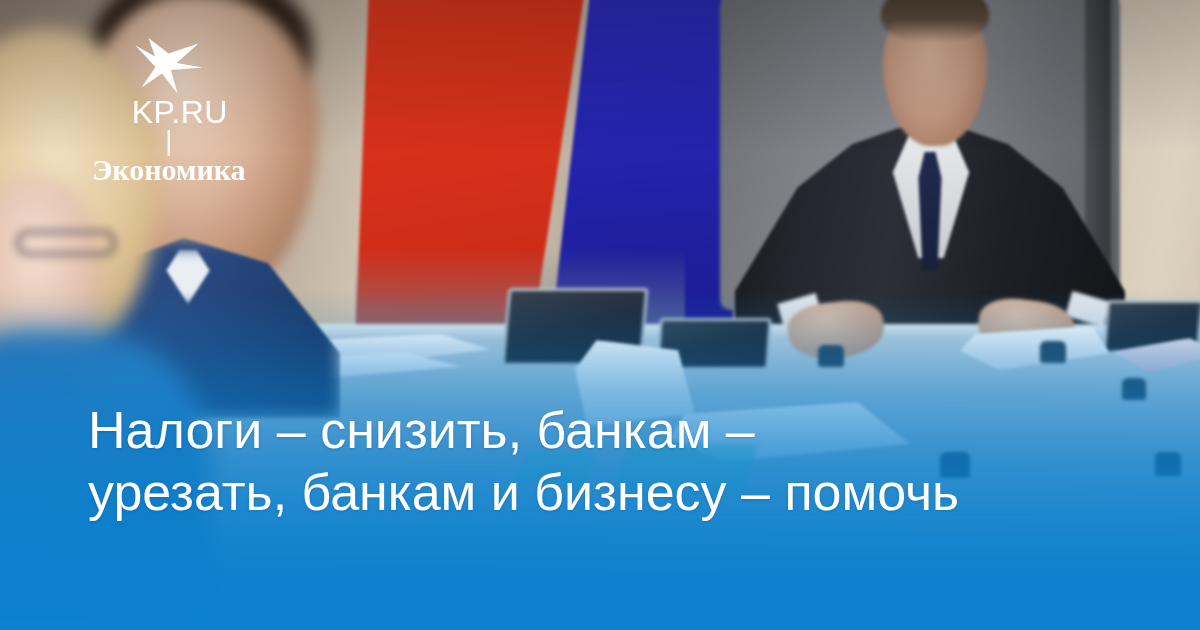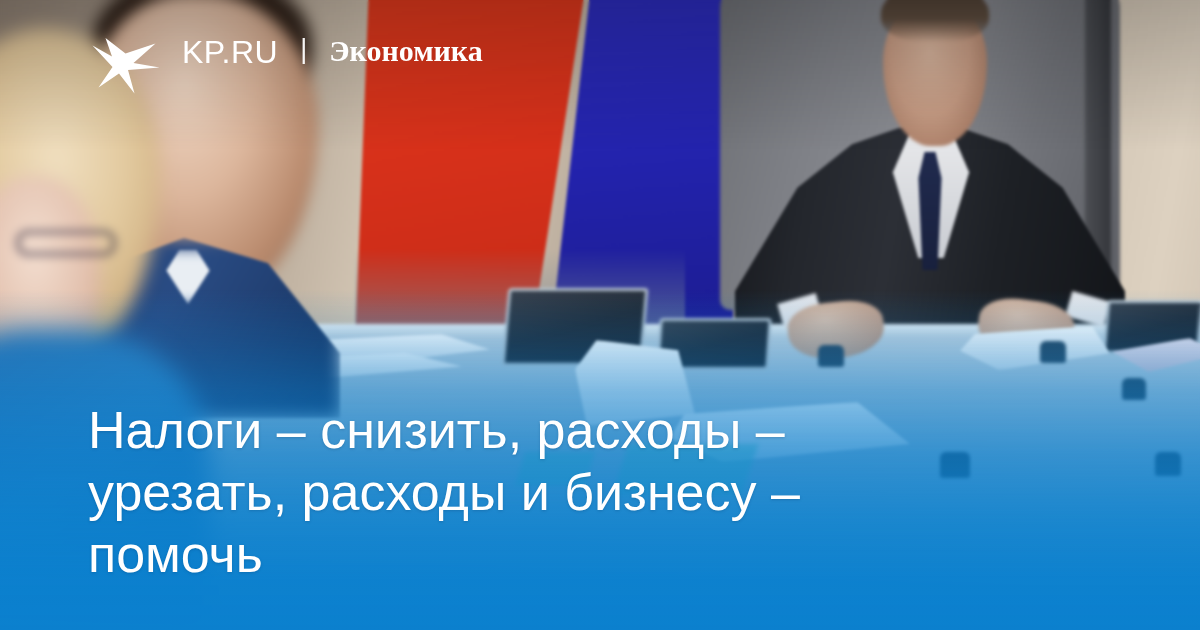--- a/index.html
+++ b/index.html
@@ -240,22 +240,23 @@
   }
   .top-shade{
     position:absolute;left:0;right:0;top:0;height:150px;
     background:linear-gradient(to bottom,rgba(0,0,0,.22),rgba(0,0,0,0));
     pointer-events:none;
   }
 
   
   .brandbar{
     position:absolute;left:92px;top:36px;
-    display:flex;align-items:flex-start;height:56px;
+    display:flex;align-items:center;height:56px;
     z-index:6;
+    flex-direction:column;
   }
   .logo-bird{width:68px;height:60px;display:block;flex:0 0 auto;}
   .brand-name{
     margin-left:22px;
     color:#ffffff;
     font-size:32px;
     font-weight:400;
     letter-spacing:.5px;
     line-height:1;
     white-space:nowrap;
@@ -369,15 +370,15 @@
         <path fill="#ffffff" d="M0.5 9.5 L20 20.5 L13.5 2.0 L33.5 17.5 L63.5 7.5
                                  L41.5 27.0 L67.5 31.5 L36.0 34.0 L42.5 57.5
                                  L27.0 37.5 L6.5 51.5 L20.5 31.0 Z"></path>
       </svg>
     </span>
     <span class="brand-name">KP.RU</span>
     <span class="brand-sep">|</span>
     <span class="brand-section">Экономика</span>
   </div>
 
-  <h1 class="headline">Налоги – снизить, расходы – урезать, расходы и бизнесу – помочь</h1>
+  <h1 class="headline">Налоги – снизить, банкам – урезать, банкам и бизнесу – помочь</h1>
 
 </div>
 
 </body></html>

